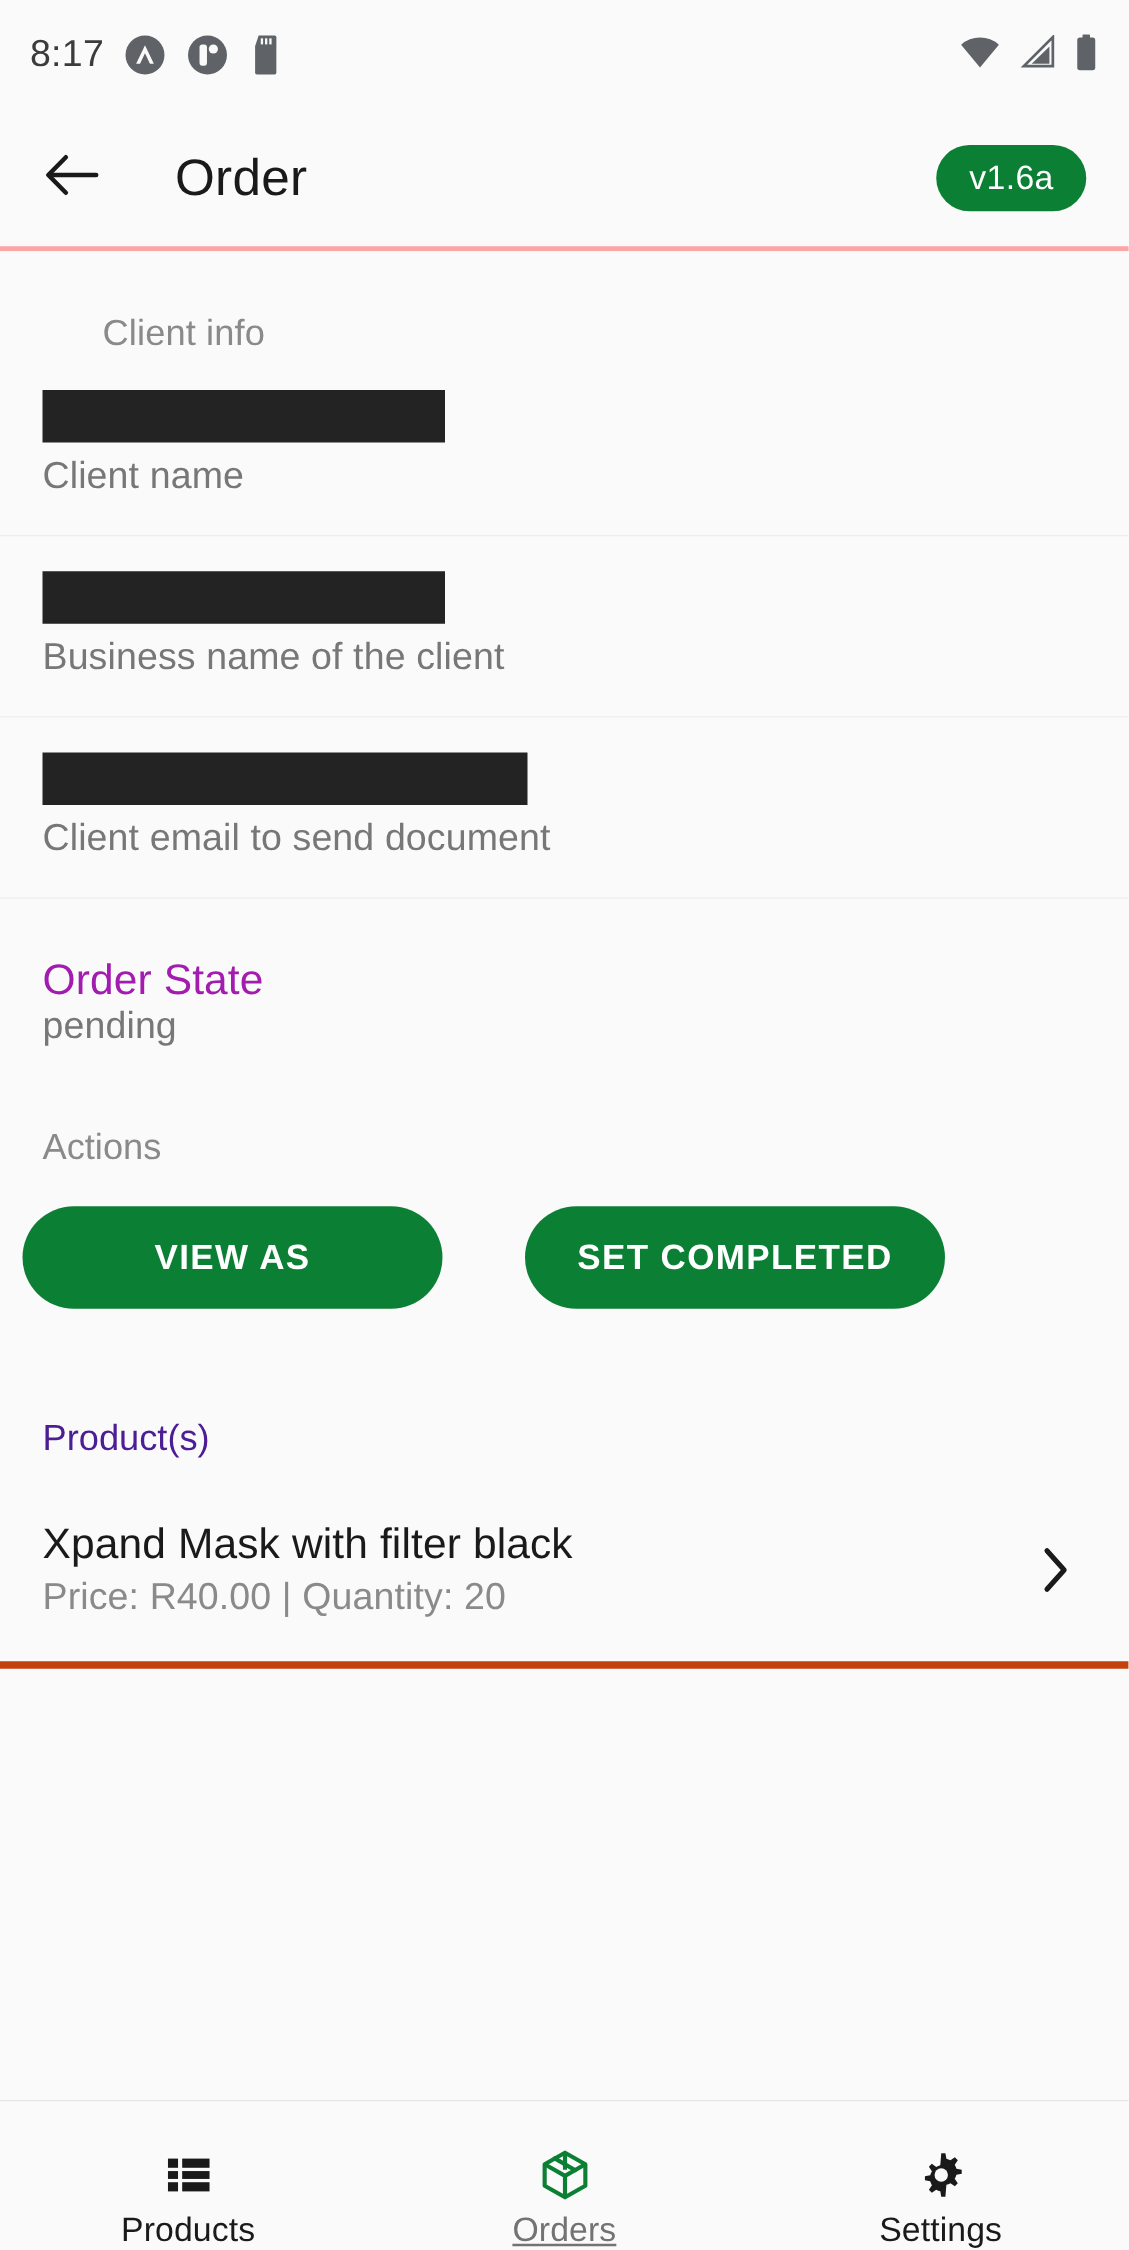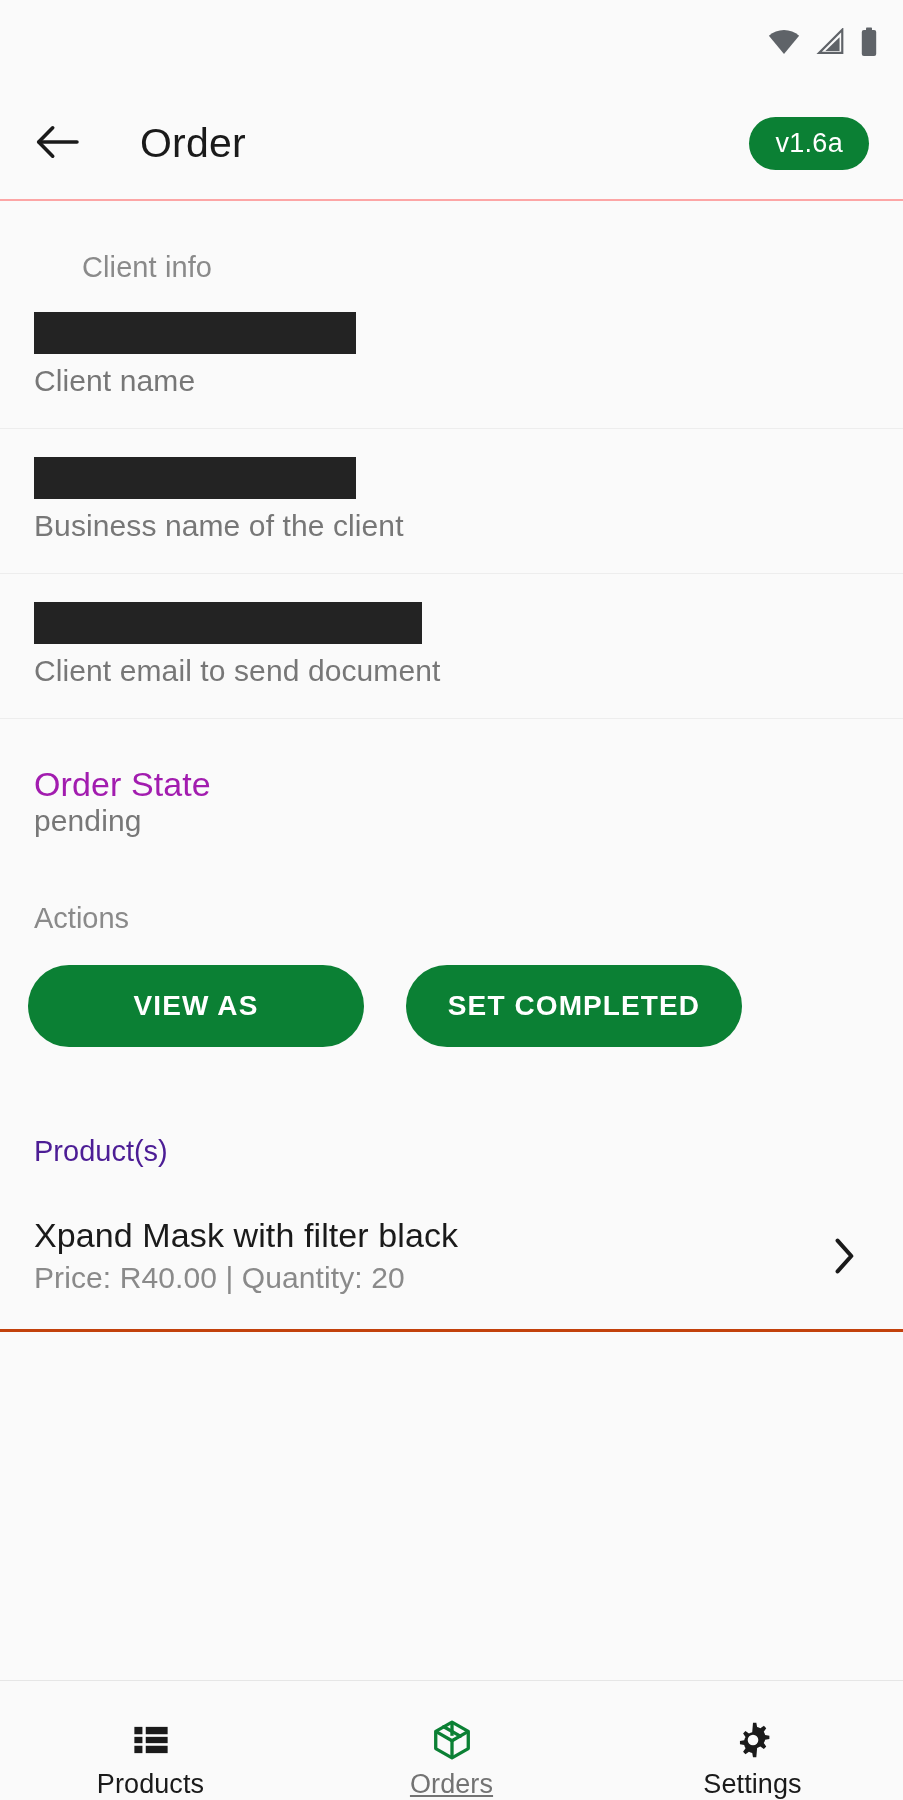--- a/index.html
+++ b/index.html
@@ -31,21 +31,21 @@
   .sb-appicon { width: 34px; height: 34px; display: block; }
   .sb-spacer { flex: 1 1 auto; }
   .sb-right { display: flex; align-items: center; gap: 14px; }
 
   
   .appbar {
     height: 113px;
     display: flex; align-items: center;
     padding: 0 34px 0 30px;
     background: #FAFAFA;
-    border-bottom: 2px solid #fca5a5;
+    border-bottom: 4px solid #fca5a5;
     flex: 0 0 auto;
   }
   .back-btn {
     width: 56px; height: 56px;
     display: flex; align-items: center; justify-content: center;
     cursor: pointer;
   }
   .appbar-title {
     font-size: 41px; color: #1A1A1A; font-weight: 400;
     margin-left: 54px; letter-spacing: .2px;
@@ -101,22 +101,22 @@
     margin-top: 0;
     letter-spacing: .1px;
   }
 
   .actions-label {
     font-size: 29px; color: #8A8A8A;
     padding: 64px 34px 0 34px;
   }
   .actions-row {
     display: flex; align-items: center;
-    gap: 42px;
-    padding: 30px 34px 0 28px;
+    gap: 66px;
+    padding: 30px 34px 0 18px;
   }
   .pill-btn {
     background: #0B8034; color: #FFFFFF;
     border: none;
     border-radius: 50px;
     font-size: 28px;
     font-weight: bold;
     letter-spacing: 1.1px;
     padding: 25px 0;
     font-family: "Liberation Sans", sans-serif;
@@ -125,21 +125,21 @@
   .pill-view { width: 336px; }
   .pill-complete { width: 336px; }
 
   .products-label {
     font-size: 29px; color: #4c1d95;
     padding: 88px 24px 0 34px;
   }
   .product-row {
     display: flex; align-items: center;
     padding: 48px 42px 34px 34px;
-    border-bottom: 3px solid #c2410c;
+    border-bottom: 6px solid #c2410c;
     cursor: pointer;
   }
   .product-texts { flex: 1 1 auto; }
   .product-name {
     font-size: 34px; color: #1A1A1A;
     letter-spacing: .1px;
   }
   .product-meta {
     font-size: 30px; color: #8A8A8A;
     margin-top: 6px;
@@ -169,20 +169,47 @@
   .nav-icon { height: 42px; display: flex; align-items: center; justify-content: center; }
   .nav-label { font-size: 27px; color: #1A1A1A; letter-spacing: .1px; }
   .nav-item.active .nav-label { color: #737373; text-decoration: underline; }
 </style>
 </head>
 <body>
 
 <div class="screen">
 
   <div class="statusbar">
+    <div class="sb-left">
+      <span class="sb-time">8:17</span>
+
+      <span class="sb-appicon">
+        <svg width="34" height="34" viewBox="0 0 24 24">
+          <circle cx="12" cy="12" r="11" fill="#5F6368"></circle>
+          <path d="M12 6.5 L17 17 L14.8 17 L12 11 L9.2 17 L7 17 Z" fill="#FAFAFA"></path>
+        </svg>
+      </span>
+
+      <span class="sb-appicon">
+        <svg width="34" height="34" viewBox="0 0 24 24">
+          <circle cx="12" cy="12" r="11" fill="#5F6368"></circle>
+          <rect x="7.5" y="6" width="4.2" height="12" rx="1.6" fill="#FAFAFA"></rect>
+          <circle cx="15.3" cy="8.6" r="2.6" fill="#FAFAFA"></circle>
+        </svg>
+      </span>
+
+      <span class="sb-appicon">
+        <svg width="30" height="34" viewBox="0 0 18 24">
+          <path d="M4 1 h9 a1 1 0 0 1 1 1 v20 a1 1 0 0 1 -1 1 H3 a1 1 0 0 1 -1 -1 V7 Z" fill="#5F6368"></path>
+          <rect x="5.2" y="2.6" width="1.3" height="3.4" fill="#FAFAFA"></rect>
+          <rect x="7.6" y="2.6" width="1.3" height="3.4" fill="#FAFAFA"></rect>
+          <rect x="10" y="2.6" width="1.3" height="3.4" fill="#FAFAFA"></rect>
+        </svg>
+      </span>
+    </div>
 
     <div class="sb-spacer"></div>
 
     <div class="sb-right">
       <span>
         <svg width="34" height="28" viewBox="0 0 24 20">
           <path d="M12 18.5 L1.2 5.6 A16 16 0 0 1 22.8 5.6 Z" fill="#5F6368"></path>
         </svg>
       </span>
       <span>

